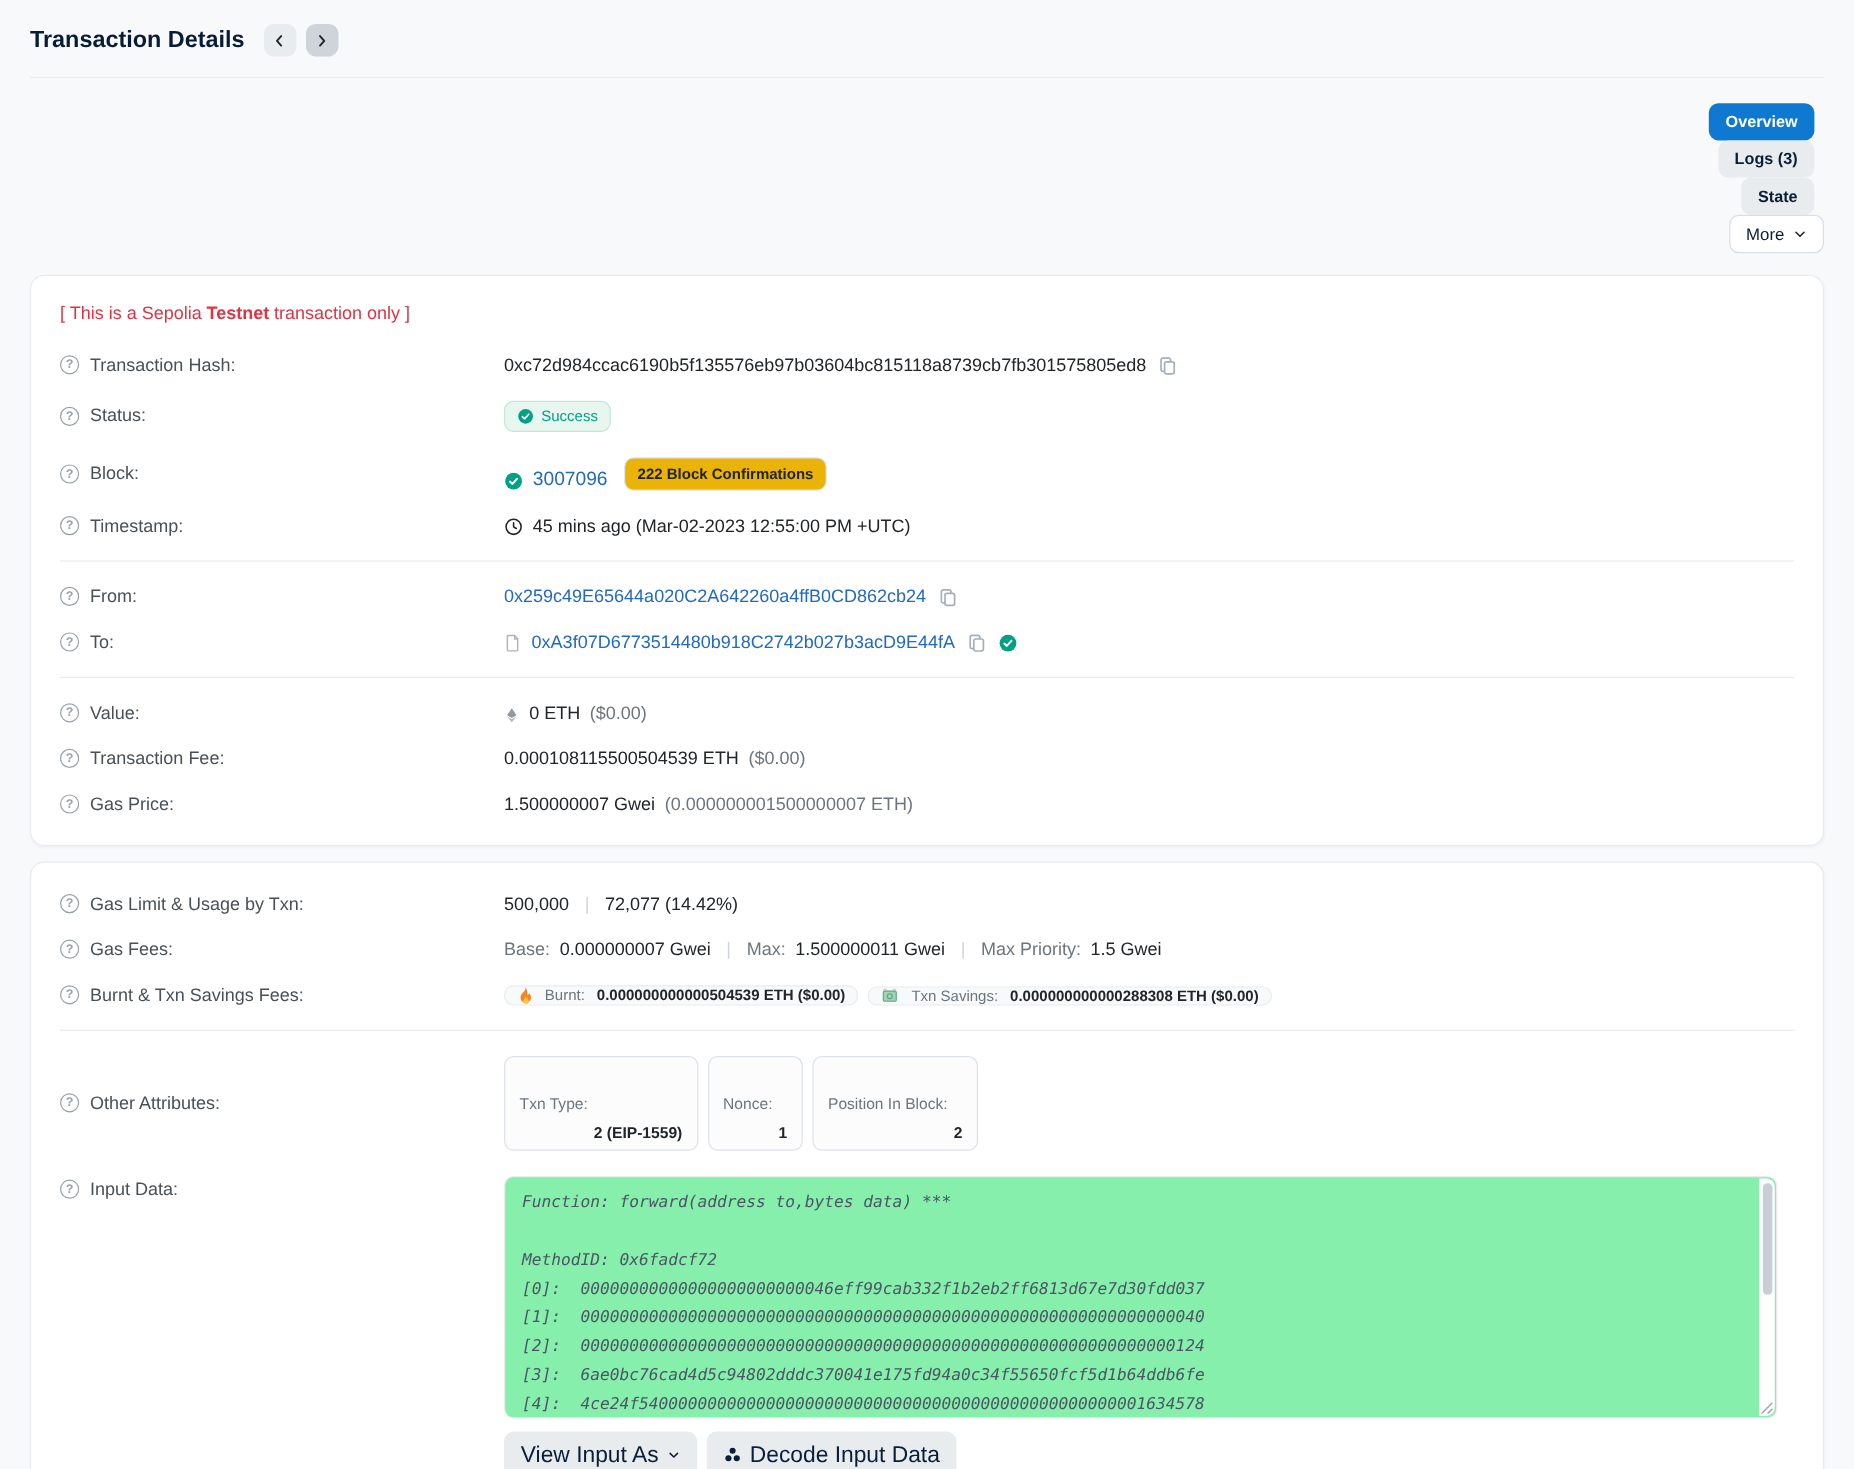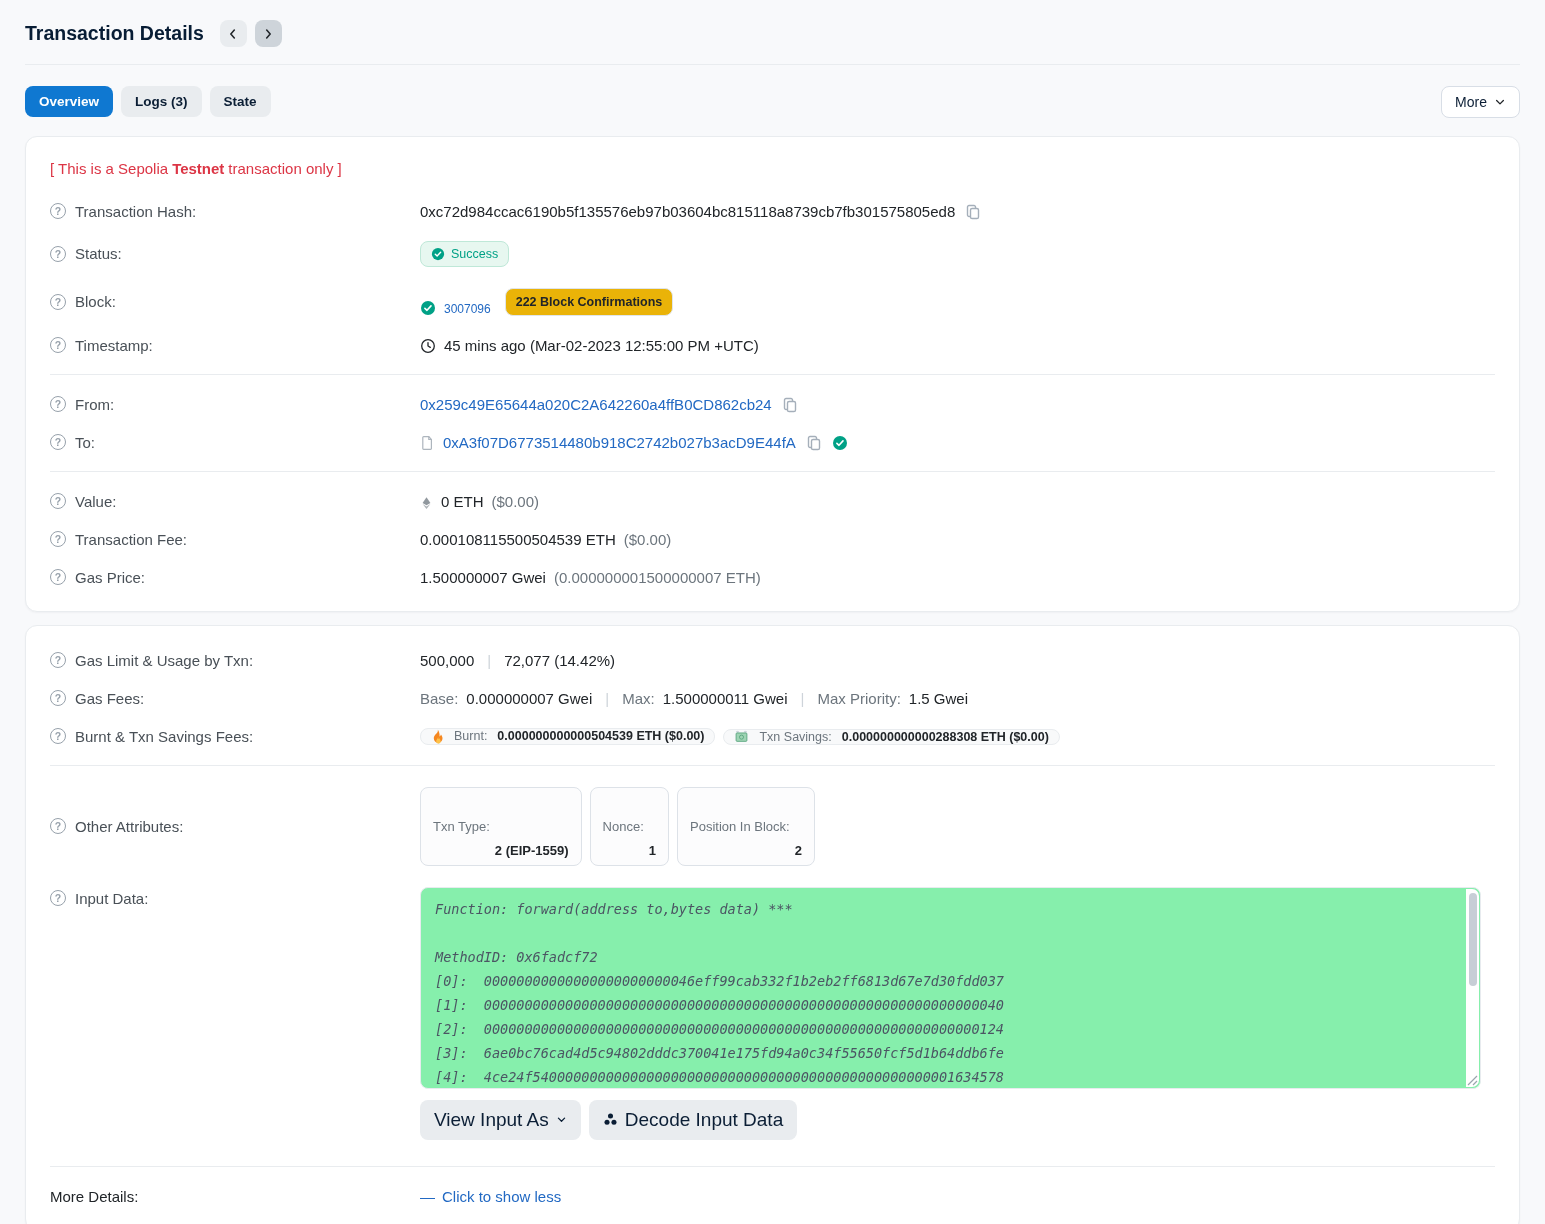--- a/index.html
+++ b/index.html
@@ -12,21 +12,21 @@
   .page { padding:0 25px 20px; }
 
   
   .header { display:flex; align-items:center; gap:8px; padding:20px 0 17px; border-bottom:1px solid #e9ecef; }
   .page-title { font-size:19.5px; font-weight:700; color:#081d35; margin-right:8px; }
   .nav-btn { width:27px; height:27px; border:none; border-radius:8px; background:#e9ecef;
              display:inline-flex; align-items:center; justify-content:center; cursor:pointer; }
   .nav-btn.next { background:#ced4da; }
 
   
-  .tabs-row { display:flex; align-items:flex-start; padding:21px 0 18px; }
+  .tabs-row { display:flex; align-items:flex-end; padding:21px 0 18px;flex-direction:column; }
   .tab { border:none; cursor:pointer; padding:8px 14px; border-radius:8px; background:#e9ecef;
          color:#0b1e35; font-size:13.5px; font-weight:600; margin-right:8px;
          font-family:"Liberation Sans","DejaVu Sans",sans-serif; }
   .tab.active { background:#0f78d1; color:#fff; }
   .more-btn { margin-left:auto; background:#fff; border:1px solid #d8dee6; border-radius:8px;
               padding:7px 13px; font-size:14px; color:#0b1e35; display:inline-flex; gap:7px;
               align-items:center; cursor:pointer; font-family:"Liberation Sans","DejaVu Sans",sans-serif; }
 
   
   .card { background:#fff; border:1px solid #e9ecef; border-radius:12px; padding:15px 24px;
@@ -171,21 +171,21 @@
         <span class="qicon">?</span>
         <span>Block:</span>
       </div>
       <div class="value-col">
         <span>
           <svg width="16" height="16" viewBox="0 0 16 16">
               <circle cx="8" cy="8" r="7" fill="#00a186"></circle>
               <path d="M4.9 8.3l2.1 2 4-4.4" fill="none" stroke="#fff" stroke-width="1.6" stroke-linecap="round" stroke-linejoin="round"></path>
             </svg>
         </span>
-        <a class="link" style="font-size:12px;">3007096</a>
+        <a class="link" style="font-size:16px;">3007096</a>
         <span class="conf-badge">222 Block Confirmations</span>
       </div>
     </div>
 
     <div class="info-row">
       <div class="label-col">
         <span class="qicon">?</span>
         <span>Timestamp:</span>
       </div>
       <div class="value-col">

